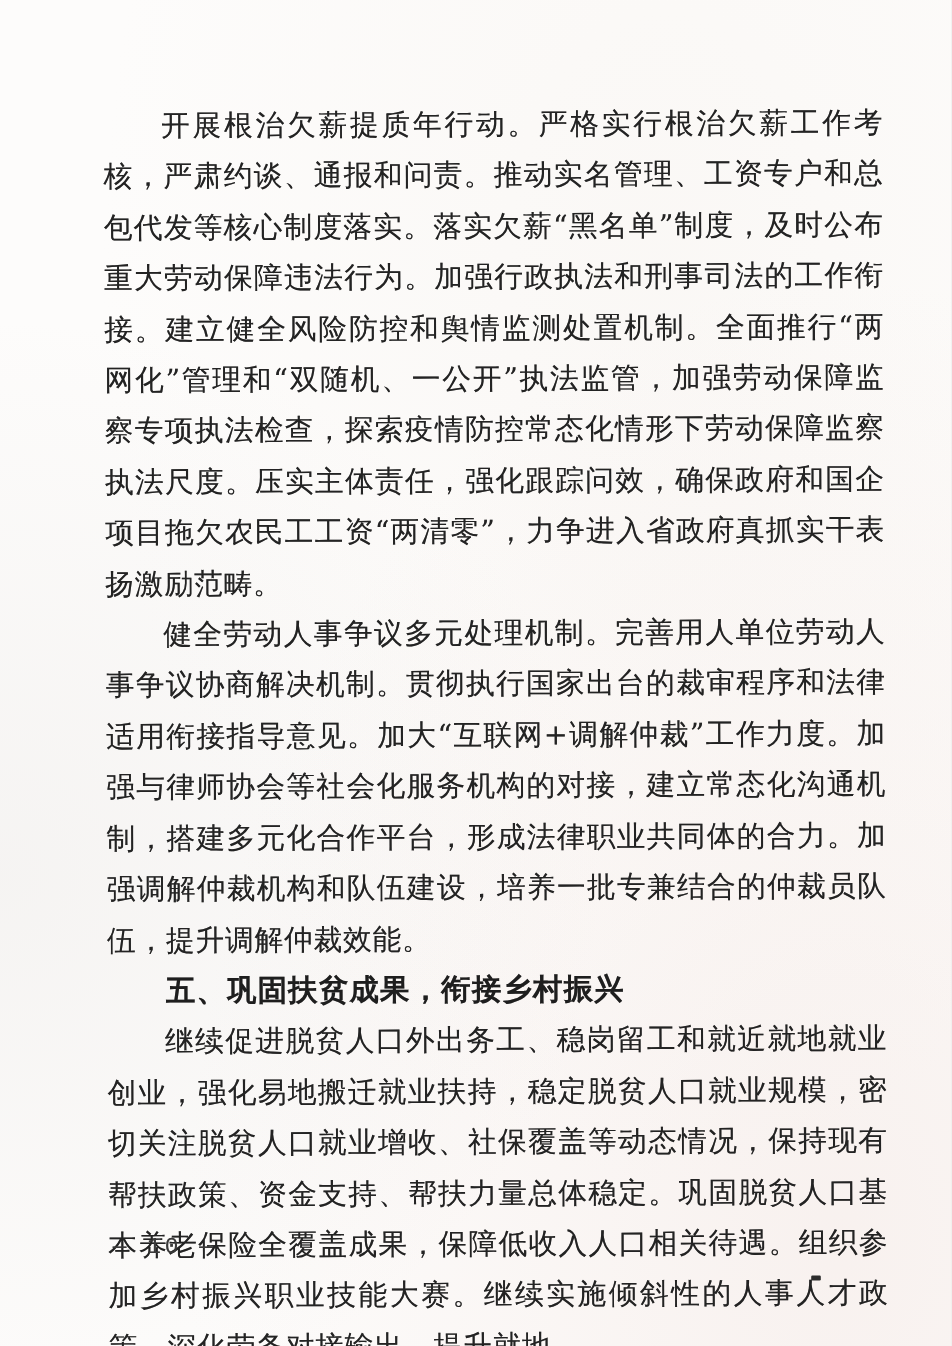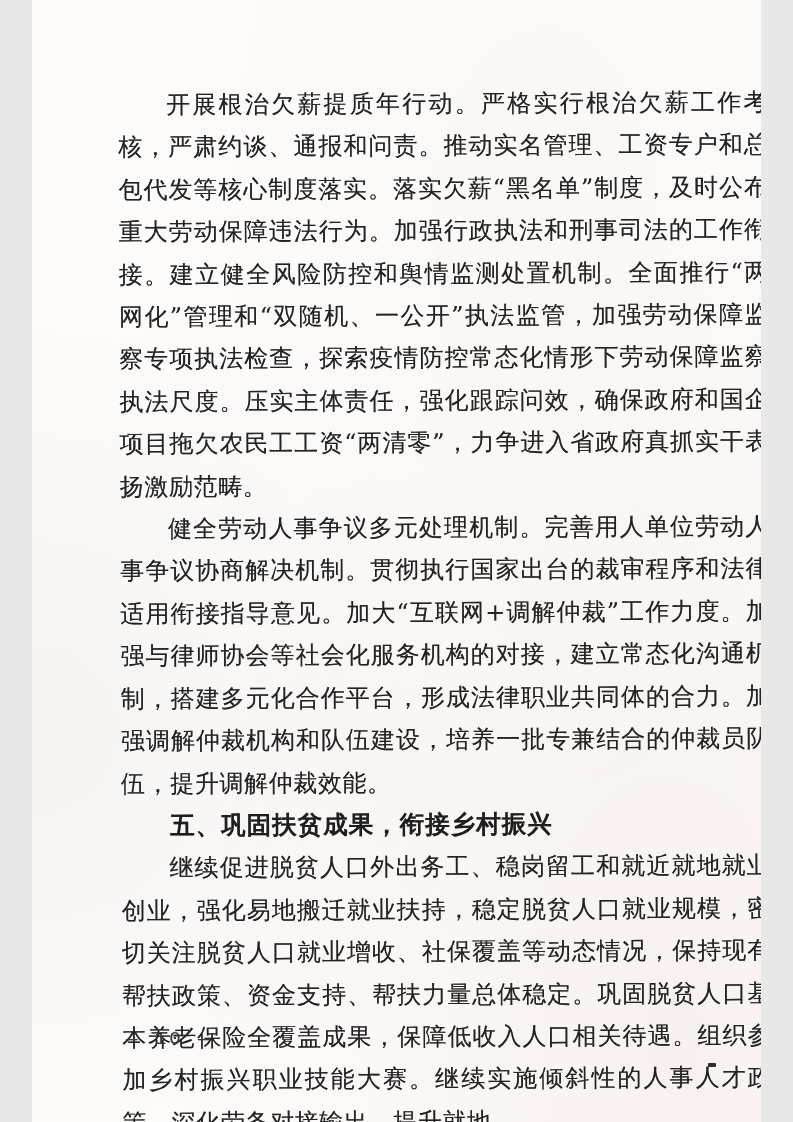--- a/index.html
+++ b/index.html
@@ -2,21 +2,21 @@
 <html><head>
 <meta charset="utf-8">
 <style>
   html, body {
     margin: 0;
     padding: 0;
     background: #e8e8e8;
   }
   .page {
     position: relative;
-    width: 729px;
+    width: 793px;
     height: 1122px;
     margin: 0 auto;
     overflow: hidden;
     background:
       radial-gradient(ellipse at 88% 92%, rgba(236,216,210,0.30), rgba(236,216,210,0) 55%),
       radial-gradient(ellipse at 70% 20%, rgba(245,240,235,0.35), rgba(245,240,235,0) 60%),
       radial-gradient(ellipse at 0% 65%, rgba(205,200,196,0.16), rgba(205,200,196,0) 45%),
       #fdfcfb;
     font-family: "DejaVu Serif", "Liberation Serif", serif;
   }

